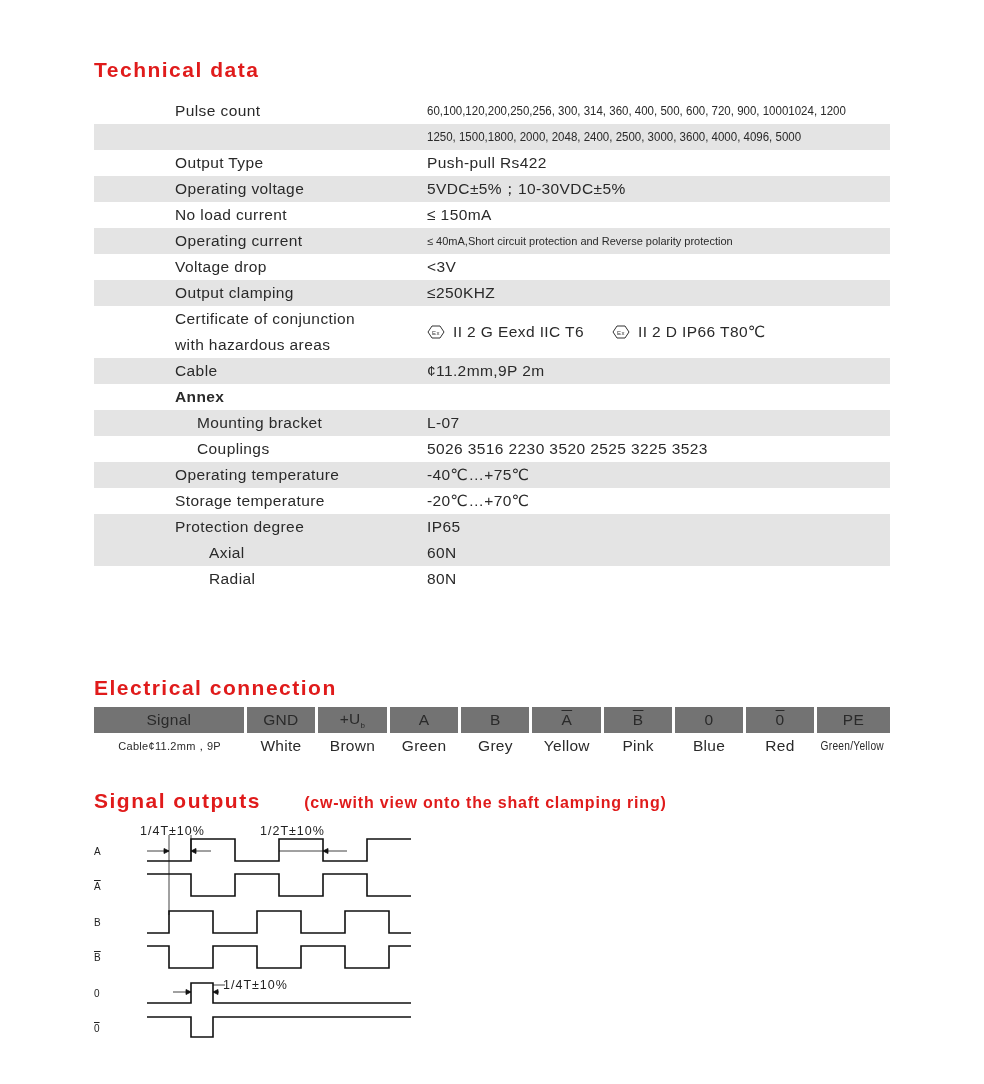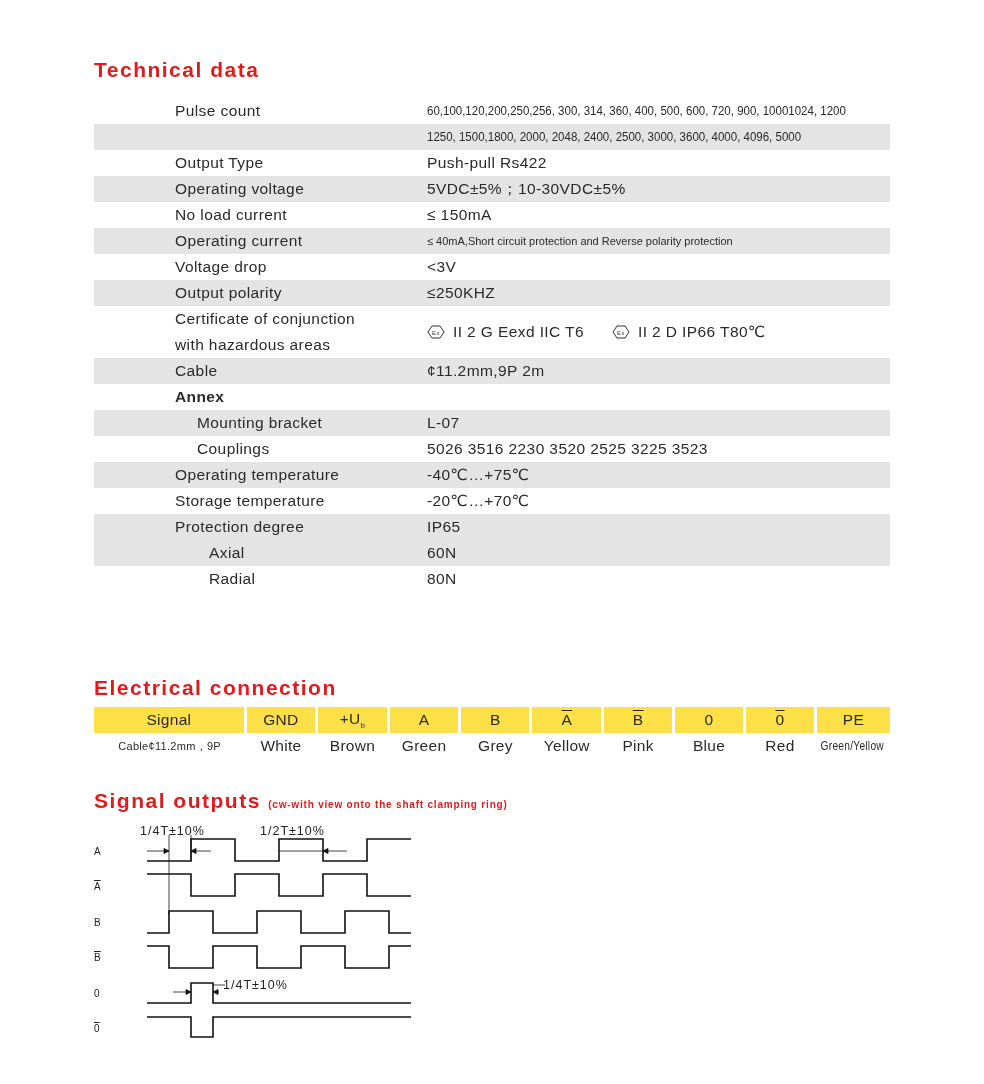--- a/index.html
+++ b/index.html
@@ -1,33 +1,33 @@
 <!DOCTYPE html>
 <html><head>
 <meta charset="utf-8">
 <style>
   html, body { margin: 0; padding: 0; background: #ffffff; }
   body { width: 984px; height: 1084px; position: relative; overflow: hidden;
          font-family: "Liberation Sans", "DejaVu Sans", sans-serif; color: #222; }
   .h { position: absolute; left: 94px; color: #e01b1b; font-weight: bold;
        font-size: 21px; letter-spacing: 1.5px; font-family: "Liberation Sans", sans-serif; }
-  .h small { font-size: 10px; letter-spacing: 0.8px; font-weight: bold; }
+  .h small { font-size: 16px; letter-spacing: 0.8px; font-weight: bold; margin-left: 36px; }
   #td { position: absolute; left: 94px; top: 98px; width: 796px; }
   .tr { position: relative; width: 796px; font-size: 15.5px; color: #2a2a2a; letter-spacing: 0.4px; }
   .tr.g { background: #e4e4e4; }
   .tr .k { position: absolute; left: 81px; top: 0; line-height: 26px; }
   .tr .k.i1 { left: 103px; }
   .tr .k.i2 { left: 99px; margin-left: 16px; }
   .tr .v { position: absolute; left: 333px; top: 0; line-height: 26px; }
   .tr .v.sm { font-size: 12.5px; letter-spacing: 0; transform: scaleX(0.92); transform-origin: left; white-space: nowrap; }
   .tr .v.md { font-size: 11px; letter-spacing: 0; }
   .ex { display: inline-block; width: 18px; height: 14px; vertical-align: -2px; margin-right: 8px; }
   #ec { position: absolute; left: 94px; top: 707px; width: 796px; border-collapse: collapse; }
   #ec td { text-align: center; font-size: 15.5px; color: #2a2a2a; height: 26px; padding: 0; letter-spacing: 0.3px; }
-  #ec tr.hd td { background: #fde047; border-right: 3px solid #fff; }
+  #ec tr.hd td { background: #737373; border-right: 3px solid #fff; }
   #ec tr.hd td:last-child { border-right: none; }
   .ov { text-decoration: overline; }
   #sig { position: absolute; left: 85px; top: 815px; }
 </style>
 </head>
 <body>
 
 <div class="h" style="top:58px;">Technical data</div>
 
 <div id="td">
@@ -53,21 +53,21 @@
     </div>
     <div class="tr g" style="height: 26px;">
       <div class="k">Operating current</div>
       <div class="v md">≤  40mA,Short circuit protection and Reverse polarity protection</div>
     </div>
     <div class="tr" style="height: 26px;">
       <div class="k">Voltage drop</div>
       <div class="v">&lt;3V</div>
     </div>
     <div class="tr g" style="height: 26px;">
-      <div class="k">Output polarity</div>
+      <div class="k">Output clamping</div>
       <div class="v">≤250KHZ</div>
     </div>
     <div class="tr" style="height: 52px;">
       <div class="k">Certificate of conjunction</div>
       <div class="k" style="top: 26px;">with hazardous areas</div>
       <div class="v" style="top: 13px;"><svg class="ex" viewBox="0 0 18 14">
           <path d="M1 7 L5 1 H13 L17 7 L13 13 H5 Z" fill="none" stroke="#333" stroke-width="1"></path>
           <text x="9" y="9.5" font-size="6" text-anchor="middle" fill="#333" font-family="Liberation Sans, sans-serif">Ex</text>
         </svg><span>II 2 G Eexd IIC T6</span><span style="display:inline-block;width:28px"></span><svg class="ex" viewBox="0 0 18 14">
           <path d="M1 7 L5 1 H13 L17 7 L13 13 H5 Z" fill="none" stroke="#333" stroke-width="1"></path>

